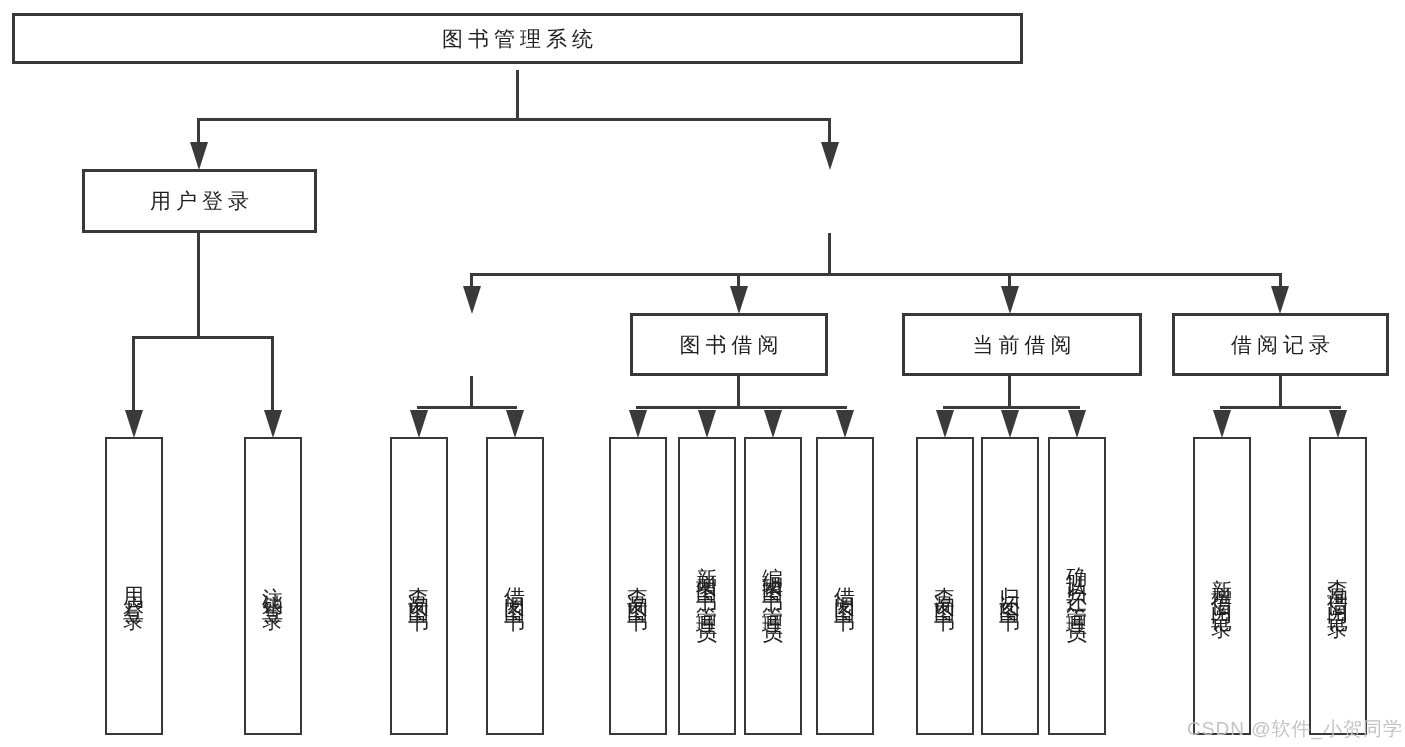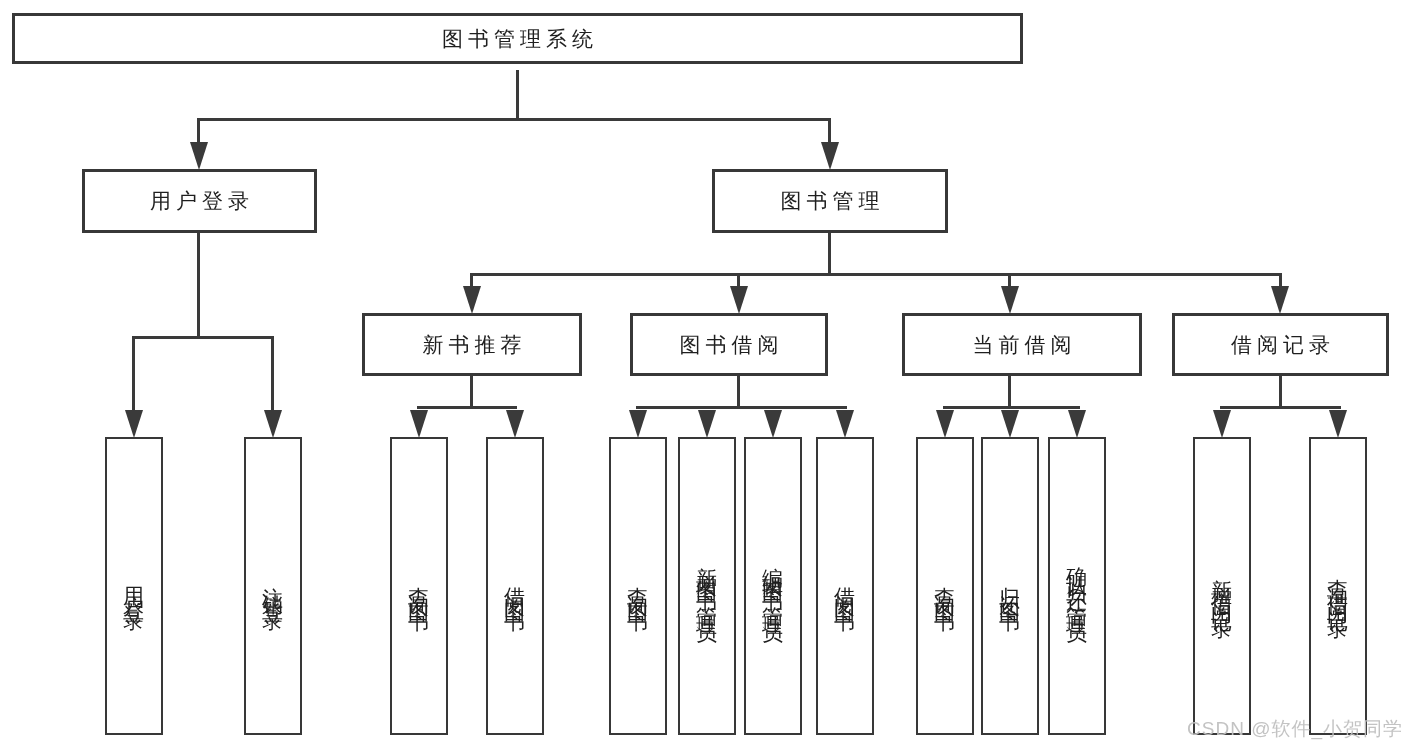--- a/index.html
+++ b/index.html
@@ -124,27 +124,21 @@
   <div class="a" style="left:1213px;top:410px"></div>
   <div class="a" style="left:1329px;top:410px"></div>
 
   <div class="box" style="left:12px;top:13px;width:1011px;height:51px">
     <span class="hlabel">图书管理系统</span>
   </div>
 
   <div class="box lvl2" style="left:82px;width:235px">
     <span class="hlabel">用户登录</span>
   </div>
-  <div class="box lvl2" style="left:712px;width:236px">
-    <span class="hlabel">图书管理</span>
-  </div>
 
-  <div class="box lvl3" style="left:362px;width:220px">
-    <span class="hlabel">新书推荐</span>
-  </div>
   <div class="box lvl3" style="left:630px;width:198px">
     <span class="hlabel">图书借阅</span>
   </div>
   <div class="box lvl3" style="left:902px;width:240px">
     <span class="hlabel">当前借阅</span>
   </div>
   <div class="box lvl3" style="left:1172px;width:217px">
     <span class="hlabel">借阅记录</span>
   </div>
 

